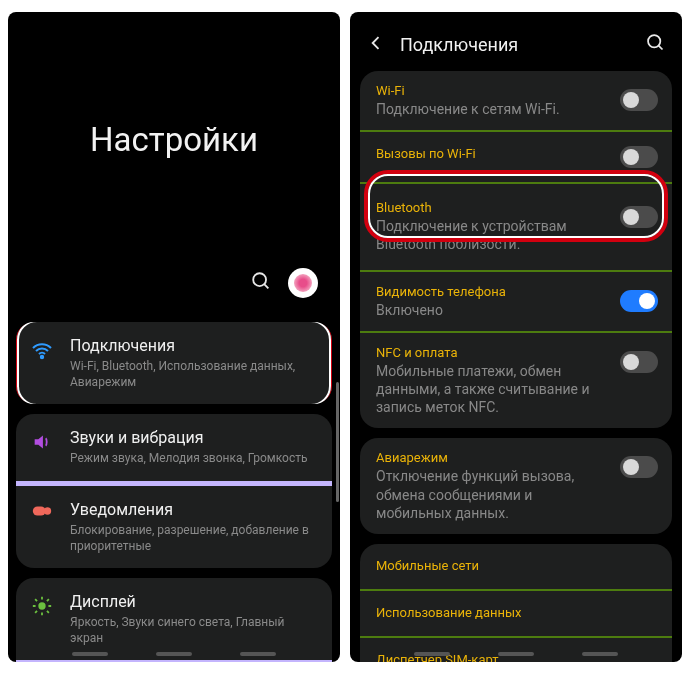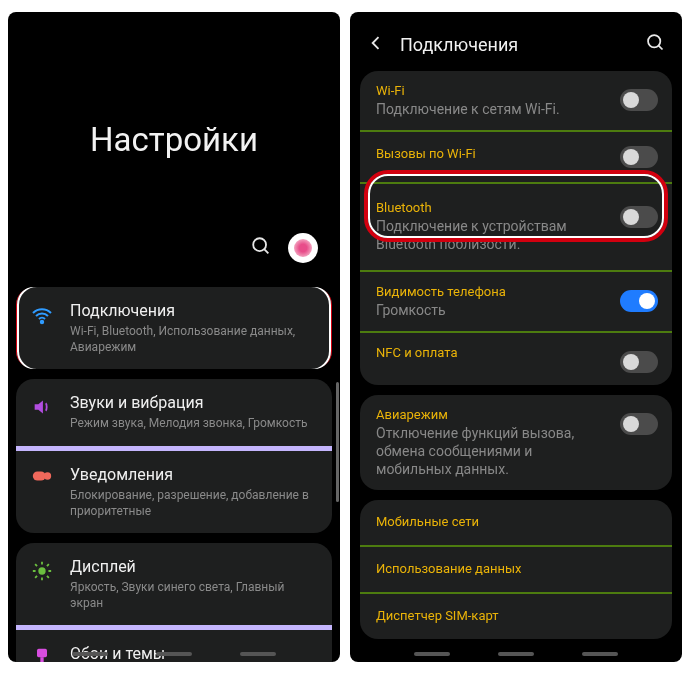--- a/index.html
+++ b/index.html
@@ -26,21 +26,21 @@
     overflow: hidden;
     color: #e8e8e8;
   }
   
   .left-title {
     font-size: 33px;
     font-weight: 400;
     color: #f2f2f2;
     text-align: center;
     margin-top: 108px;
-    margin-bottom: 74px;
+    margin-bottom: 109px;
   }
   .left-actions {
     display: flex;
     justify-content: flex-end;
     align-items: center;
     gap: 16px;
     padding-right: 22px;
     margin-bottom: 24px;
   }
   .search-circle {
@@ -332,29 +332,30 @@
           <div class="r-title">Bluetooth</div>
           <div class="r-sub">Подключение к устройствам Bluetooth поблизости.</div>
         </div>
         <div class="toggle">
             <div class="knob"></div>
           </div>
       </div>
       <div class="r-row">
         <div class="r-text">
           <div class="r-title">Видимость телефона</div>
-          <div class="r-sub blue">Громкость</div>
+          <div class="r-sub blue">Включено</div>
         </div>
         <div class="toggle on">
             <div class="knob"></div>
           </div>
       </div>
       <div class="r-row">
         <div class="r-text">
           <div class="r-title">NFC и оплата</div>
+          <div class="r-sub">Мобильные платежи, обмен данными, а также считывание и запись меток NFC.</div>
         </div>
         <div class="toggle">
             <div class="knob"></div>
           </div>
       </div>
       <div class="hl-bt" style="top:99px;height:72px;"></div>
     </div>
 
     <div class="r-card">
       <div class="r-row">

